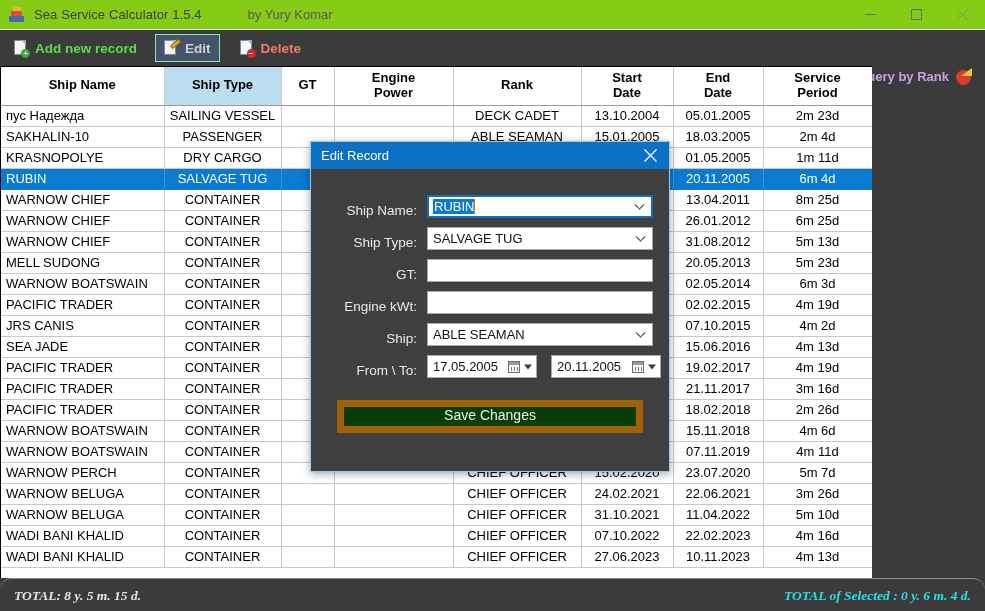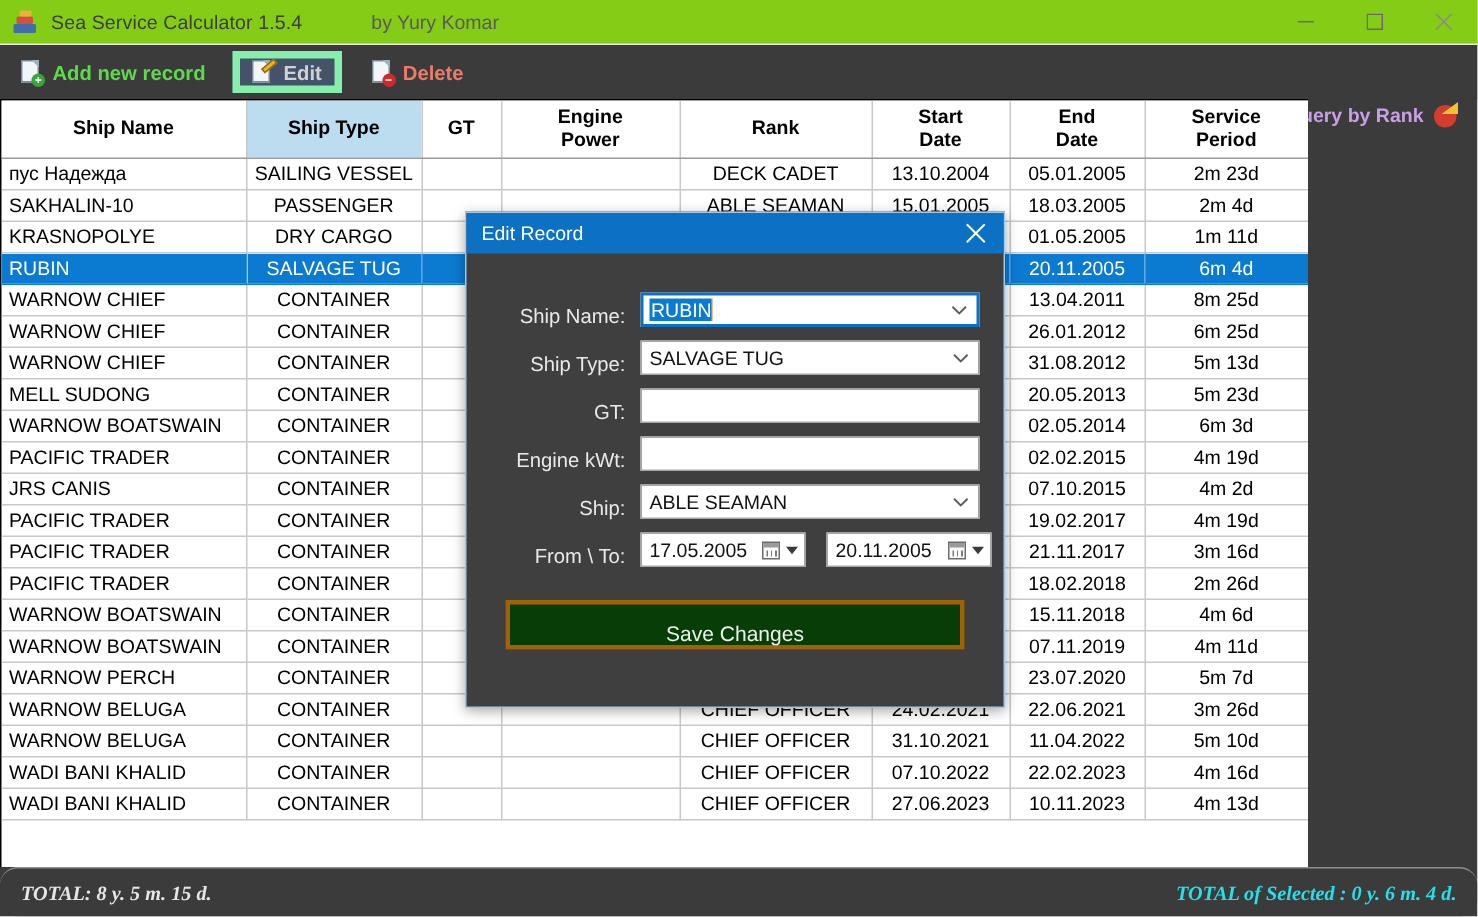--- a/index.html
+++ b/index.html
@@ -62,21 +62,21 @@
     display: flex; align-items: center;
     height: 28px; padding: 0 8px;
     margin-left: 6px;
     font-size: 13.5px; font-weight: bold;
   }
   .tb-item .lbl { margin-left: 6px; }
   .tb-add .lbl { color: #5ddb4a; }
   .tb-edit .lbl { color: #d2d2d2; }
   .tb-del .lbl { color: #ef7a6a; }
   .tb-edit {
-    border: 5px solid #86efac;
+    border: 1px solid #86efac;
     background: #44536a;
     margin-left: 10px;
   }
   .tb-del { margin-left: 12px; }
   .doc-ico { position: relative; width: 15px; height: 17px; flex: none; }
   .doc-ico .pg {
     position: absolute; left: 0; top: 0; width: 12px; height: 15px;
     background: #f3f6f8; border: 1px solid #7b8a97;
   }
   .doc-ico .fold {
@@ -253,23 +253,23 @@
   .dt .spin {
     position: absolute; right: 4px; top: 50%; transform: translateY(-50%);
     width: 0; height: 0;
     border-left: 4px solid transparent; border-right: 4px solid transparent;
     border-top: 5px solid #3a3a3a;
   }
   .savebtn {
     margin: 22px 10px 0 10px;
     height: 33px;
     background: #073d07;
-    border: 3px solid #a16207;
+    border: 7px solid #a16207;
     color: #eaf3ea; font-size: 14px;
-    display: flex; align-items: flex-end; justify-content: center;
+    display: flex; align-items: flex-start; justify-content: center;
   }
 </style>
 </head>
 <body>
 
 <div id="app">
 
   <div class="titlebar">
     <span class="title-icon">
       <span class="b1"></span>
@@ -465,20 +465,30 @@
             <td>JRS CANIS</td>
             <td class="c">CONTAINER</td>
             <td class="c"></td>
             <td class="c"></td>
             <td class="c"></td>
             <td class="c"></td>
             <td class="c">07.10.2015</td>
             <td class="c">4m 2d</td>
           </tr>
           <tr>
+            <td>SEA JADE</td>
+            <td class="c">CONTAINER</td>
+            <td class="c"></td>
+            <td class="c"></td>
+            <td class="c"></td>
+            <td class="c"></td>
+            <td class="c">15.06.2016</td>
+            <td class="c">4m 13d</td>
+          </tr>
+          <tr>
             <td>PACIFIC TRADER</td>
             <td class="c">CONTAINER</td>
             <td class="c"></td>
             <td class="c"></td>
             <td class="c"></td>
             <td class="c"></td>
             <td class="c">19.02.2017</td>
             <td class="c">4m 19d</td>
           </tr>
           <tr>

